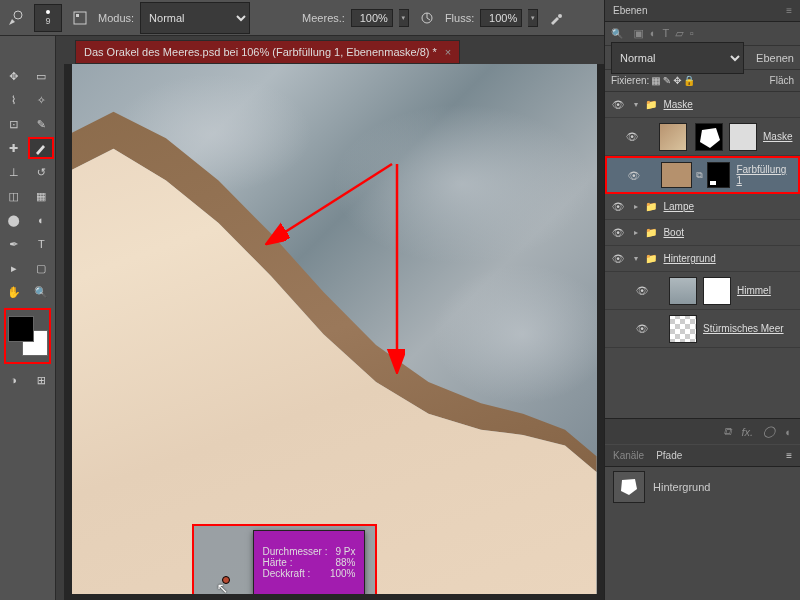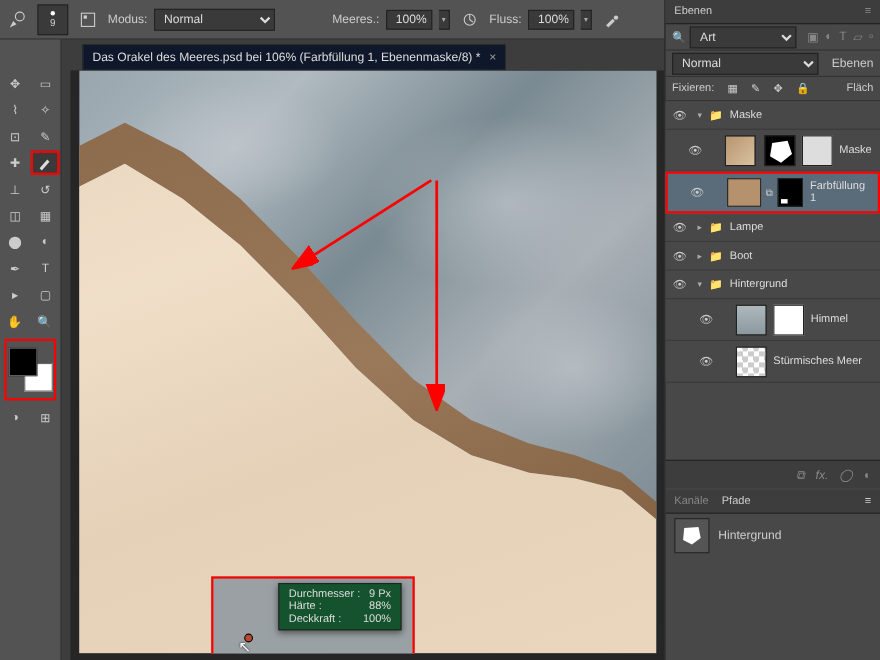--- a/index.html
+++ b/index.html
@@ -2,61 +2,61 @@
 <html><head>
 <meta charset="utf-8">
 <style>
 * { margin:0; padding:0; box-sizing:border-box; font-family:"Segoe UI",Tahoma,sans-serif; }
 body { background:#3d3d3d; width:800px; height:600px; overflow:hidden; color:#ccc; font-size:11px; position:relative; }
 .optbar { height:36px; background:#535353; border-bottom:1px solid #2a2a2a; display:flex; align-items:center; padding:0 4px; gap:6px; }
 .optbar .ic { width:24px; height:24px; display:flex; align-items:center; justify-content:center; color:#ddd; }
 .brush-preset { width:28px; height:28px; background:#3a3a3a; border:1px solid #222; display:flex; flex-direction:column; align-items:center; justify-content:center; font-size:9px; }
 .brush-preset .dot { width:4px; height:4px; background:#fff; border-radius:50%; margin-bottom:2px; }
 .lbl { font-size:11px; color:#ccc; }
-select.ps { background:#3a3a3a; color:#ddd; border:1px solid #222; height:20px; font-size:11px; padding:0 4px; }
+select.ps { background:#3a3a3a; color:#ddd; border:1px solid #222; height:32px; font-size:11px; padding:0 4px; }
 input.ps { background:#3a3a3a; color:#ddd; border:1px solid #222; height:18px; font-size:11px; text-align:right; padding:0 4px; }
 .drop { width:10px; height:18px; background:#3a3a3a; border:1px solid #222; border-left:none; display:flex; align-items:center; justify-content:center; color:#aaa; font-size:7px; }
-.tab { position:absolute; top:40px; left:75px; height:24px; background:#0f172a; border:1px solid #2a2a2a; color:#ddd; font-size:11px; display:flex; align-items:center; padding:0 8px; }
+.tab { position:absolute; top:40px; left:75px; height:24px; background:#7f1d1d; border:1px solid #2a2a2a; color:#ddd; font-size:11px; display:flex; align-items:center; padding:0 8px; }
 .tab .x { margin-left:8px; color:#999; }
 .toolbox { position:absolute; left:0; top:36px; width:56px; background:#535353; border-right:1px solid #2a2a2a; height:564px; padding-top:28px; }
 .toolbox .row { display:flex; }
 .tool { width:26px; height:22px; display:flex; align-items:center; justify-content:center; color:#ccc; margin:1px; }
 .tool.sel { background:#3a3a3a; }
 .hl-red { border:2px solid #ff0000; }
 .colors { position:relative; width:40px; height:40px; margin:6px auto; }
 .colors .fg { position:absolute; width:26px; height:26px; background:#000; border:1px solid #666; left:0; top:0; z-index:2; }
 .colors .bg { position:absolute; width:26px; height:26px; background:#fff; border:1px solid #666; right:0; bottom:0; }
 .canvas-wrap { position:absolute; left:64px; top:64px; width:540px; height:536px; background:#262626; display:flex; align-items:flex-start; justify-content:center; }
 .canvas { width:525px; height:530px; position:relative; overflow:hidden; }
 .sky { position:absolute; inset:0; background:linear-gradient(135deg,#98a5ad 0%,#b0bac0 20%,#7a8a92 40%,#a8b0b5 60%,#8a969e 80%,#6f7e88 100%); }
 .cloud { position:absolute; background:radial-gradient(ellipse,#c5cbd0 0%,transparent 70%); opacity:.6; }
 .sand { position:absolute; inset:0; clip-path:polygon(0 20%,8% 16%,18% 22%,28% 30%,38% 40%,48% 51%,58% 60%,68% 66%,78% 69%,86% 70%,94% 72%,100% 77%,100% 100%,0 100%); background:linear-gradient(160deg,#e8d4be 0%,#f0dfc8 30%,#e5d0b8 60%,#ead5bd 100%); }
 .ridge { position:absolute; inset:0; clip-path:polygon(0 20%,8% 16%,18% 22%,28% 30%,38% 40%,48% 51%,58% 60%,68% 66%,78% 69%,86% 70%,94% 72%,100% 77%,100% 74%,94% 69%,86% 66%,78% 64%,68% 60%,58% 53%,48% 43%,38% 32%,28% 22%,18% 14%,8% 9%,0 13%); background:linear-gradient(160deg,#8a6a4a 0%,#9a785a 50%,#7a5a3c 100%); }
 .arrow { position:absolute; stroke:#ff0000; stroke-width:2; fill:#ff0000; }
 .tooltip-box { position:absolute; left:120px; top:460px; width:185px; height:80px; border:2px solid #ff0000; background:rgba(140,152,160,.85); }
-.tip-inner { position:absolute; right:10px; top:4px; background:#14532d; border:1px solid #222; padding:4px 8px; font-size:10px; color:#ddd; box-shadow:0 2px 6px rgba(0,0,0,.5); }
+.tip-inner { position:absolute; right:10px; top:4px; background:#a21caf; border:1px solid #222; padding:15px 8px; font-size:10px; color:#ddd; box-shadow:0 2px 6px rgba(0,0,0,.5); }
 .tip-inner div { display:flex; justify-content:space-between; gap:8px; }
 .cursor-dot { position:absolute; left:28px; bottom:18px; width:8px; height:8px; border-radius:50%; background:#b94a30; border:1px solid #000; }
 .cursor-arr { position:absolute; left:23px; bottom:6px; color:#fff; font-size:14px; text-shadow:0 0 2px #000; }
 .right { position:absolute; right:0; top:0; width:196px; height:600px; background:#484848; border-left:1px solid #222; }
 .panel-tabs { height:22px; background:#3d3d3d; display:flex; align-items:center; padding:0 8px; font-size:10px; color:#ccc; border-bottom:1px solid #222; justify-content:space-between; }
 .panel-tabs .icons { display:flex; gap:6px; color:#888; }
 .art-row { height:24px; display:flex; align-items:center; padding:0 6px; gap:4px; border-bottom:1px solid #333; }
 .lock-row { height:22px; display:flex; align-items:center; padding:0 6px; font-size:10px; gap:4px; border-bottom:1px solid #333; justify-content:space-between; }
 .layers { background:#484848; }
 .layer { display:flex; align-items:center; height:26px; padding:0 4px; gap:2px; border-bottom:1px solid #3a3a3a; font-size:10px; }
 .layer.tall { height:38px; }
 .layer.sel { background:#5a6b7a; border:2px solid #ff0000; }
 .eye { width:18px; color:#ccc; text-align:center; }
 .tw { width:14px; color:#aaa; font-size:8px; text-align:center; }
 .thumb { width:28px; height:28px; border:1px solid #222; background:#888; display:inline-block; }
 .thumb.sm { width:32px; height:18px; }
 .mask { width:28px; height:28px; border:1px solid #222; background:#fff; display:inline-block; }
 .mask.blk { background:#000; position:relative; }
-.lname { margin-left:4px; color:#ddd; }
+.lname { margin-left:4px; color:#ddd;text-decoration:underline; }
 .indent1 { padding-left:18px; }
 .indent2 { padding-left:28px; }
 .layer-foot { height:26px; background:#3d3d3d; border-top:1px solid #222; display:flex; align-items:center; justify-content:flex-end; gap:10px; padding:0 8px; color:#888; font-size:11px; font-style:italic; }
 .paths-panel { margin-top:1px; }
 .path-row { display:flex; align-items:center; height:40px; padding:4px 8px; gap:8px; }
 .path-thumb { width:32px; height:32px; background:#555; border:1px solid #222; display:flex; align-items:center; justify-content:center; }
 </style>
 </head>
 <body>
 
@@ -202,35 +202,34 @@
 
 <div class="right">
   <div class="panel-tabs">
     <span>Ebenen</span>
     <span class="icons">
         <span>≡</span>
       </span>
   </div>
   <div class="art-row">
     <span style="font-size:10px">🔍</span>
-    <select class="ps" style="flex:1"><option>Art</option></select>
     <div class="icons" style="display:flex;gap:6px;color:#888;margin-left:6px">
       <span>▣</span>
       <span>◐</span>
       <span>T</span>
       <span>▱</span>
       <span>▫</span>
     </div>
   </div>
   <div class="art-row">
     <select class="ps" style="flex:1"><option>Normal</option></select>
     <span class="lbl" style="margin-left:8px">Ebenen</span>
   </div>
   <div class="lock-row">
-    <div style="display:flex;gap:12px;align-items:center">
+    <div style="display:flex;gap:2px;align-items:center">
       <span>Fixieren:</span>
       <span>▦</span>
       <span>✎</span>
       <span>✥</span>
       <span>🔒</span>
     </div>
     <span>Fläch</span>
   </div>
   <div class="layers">
     <div class="layer">

